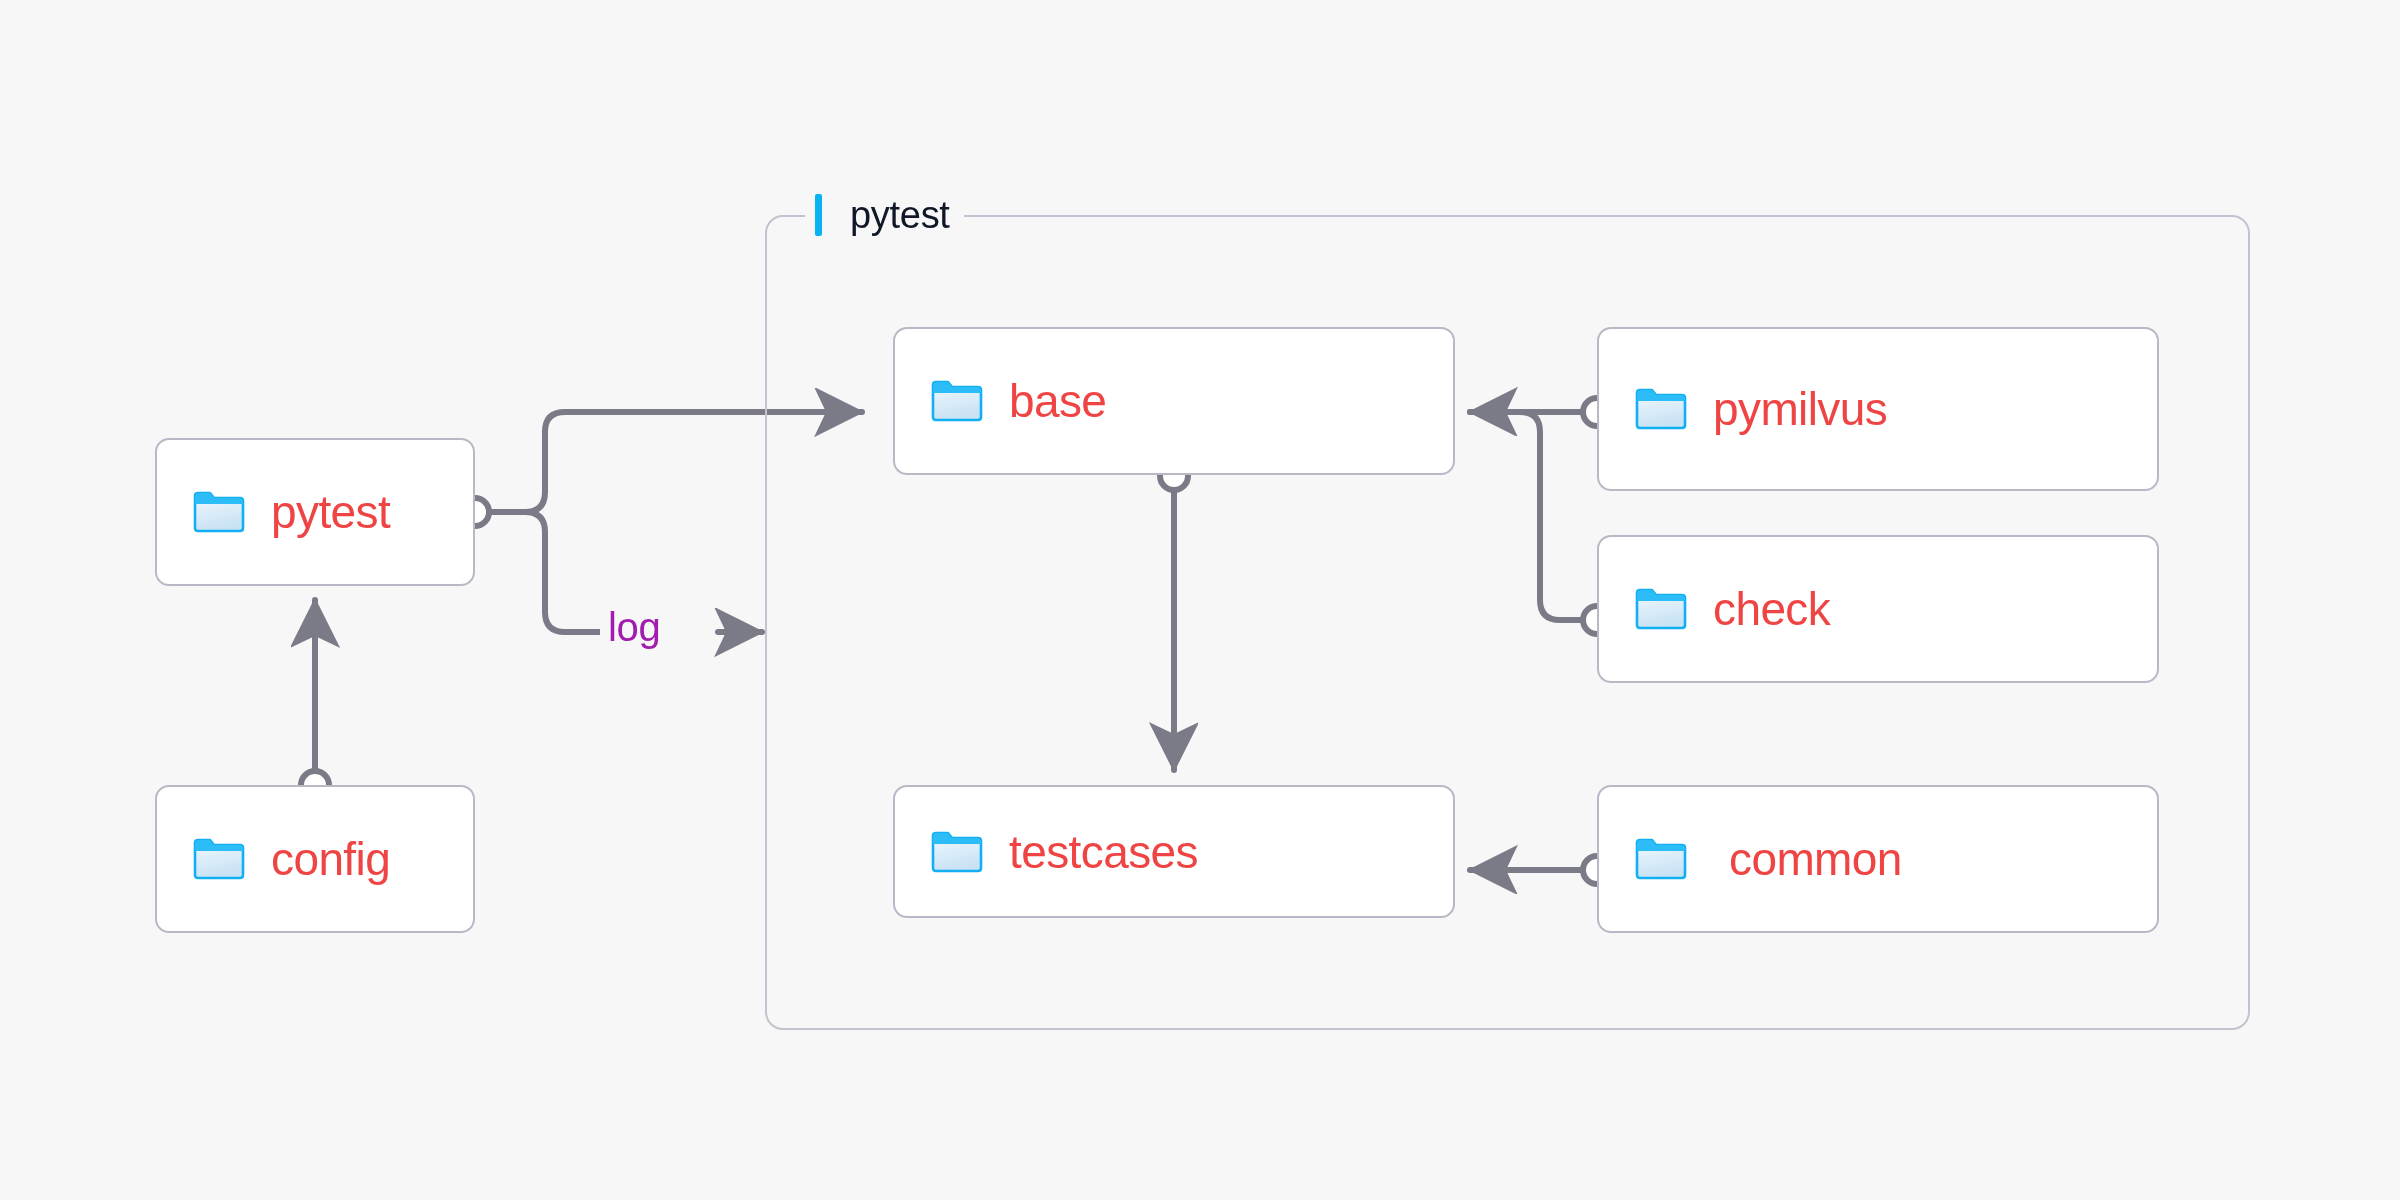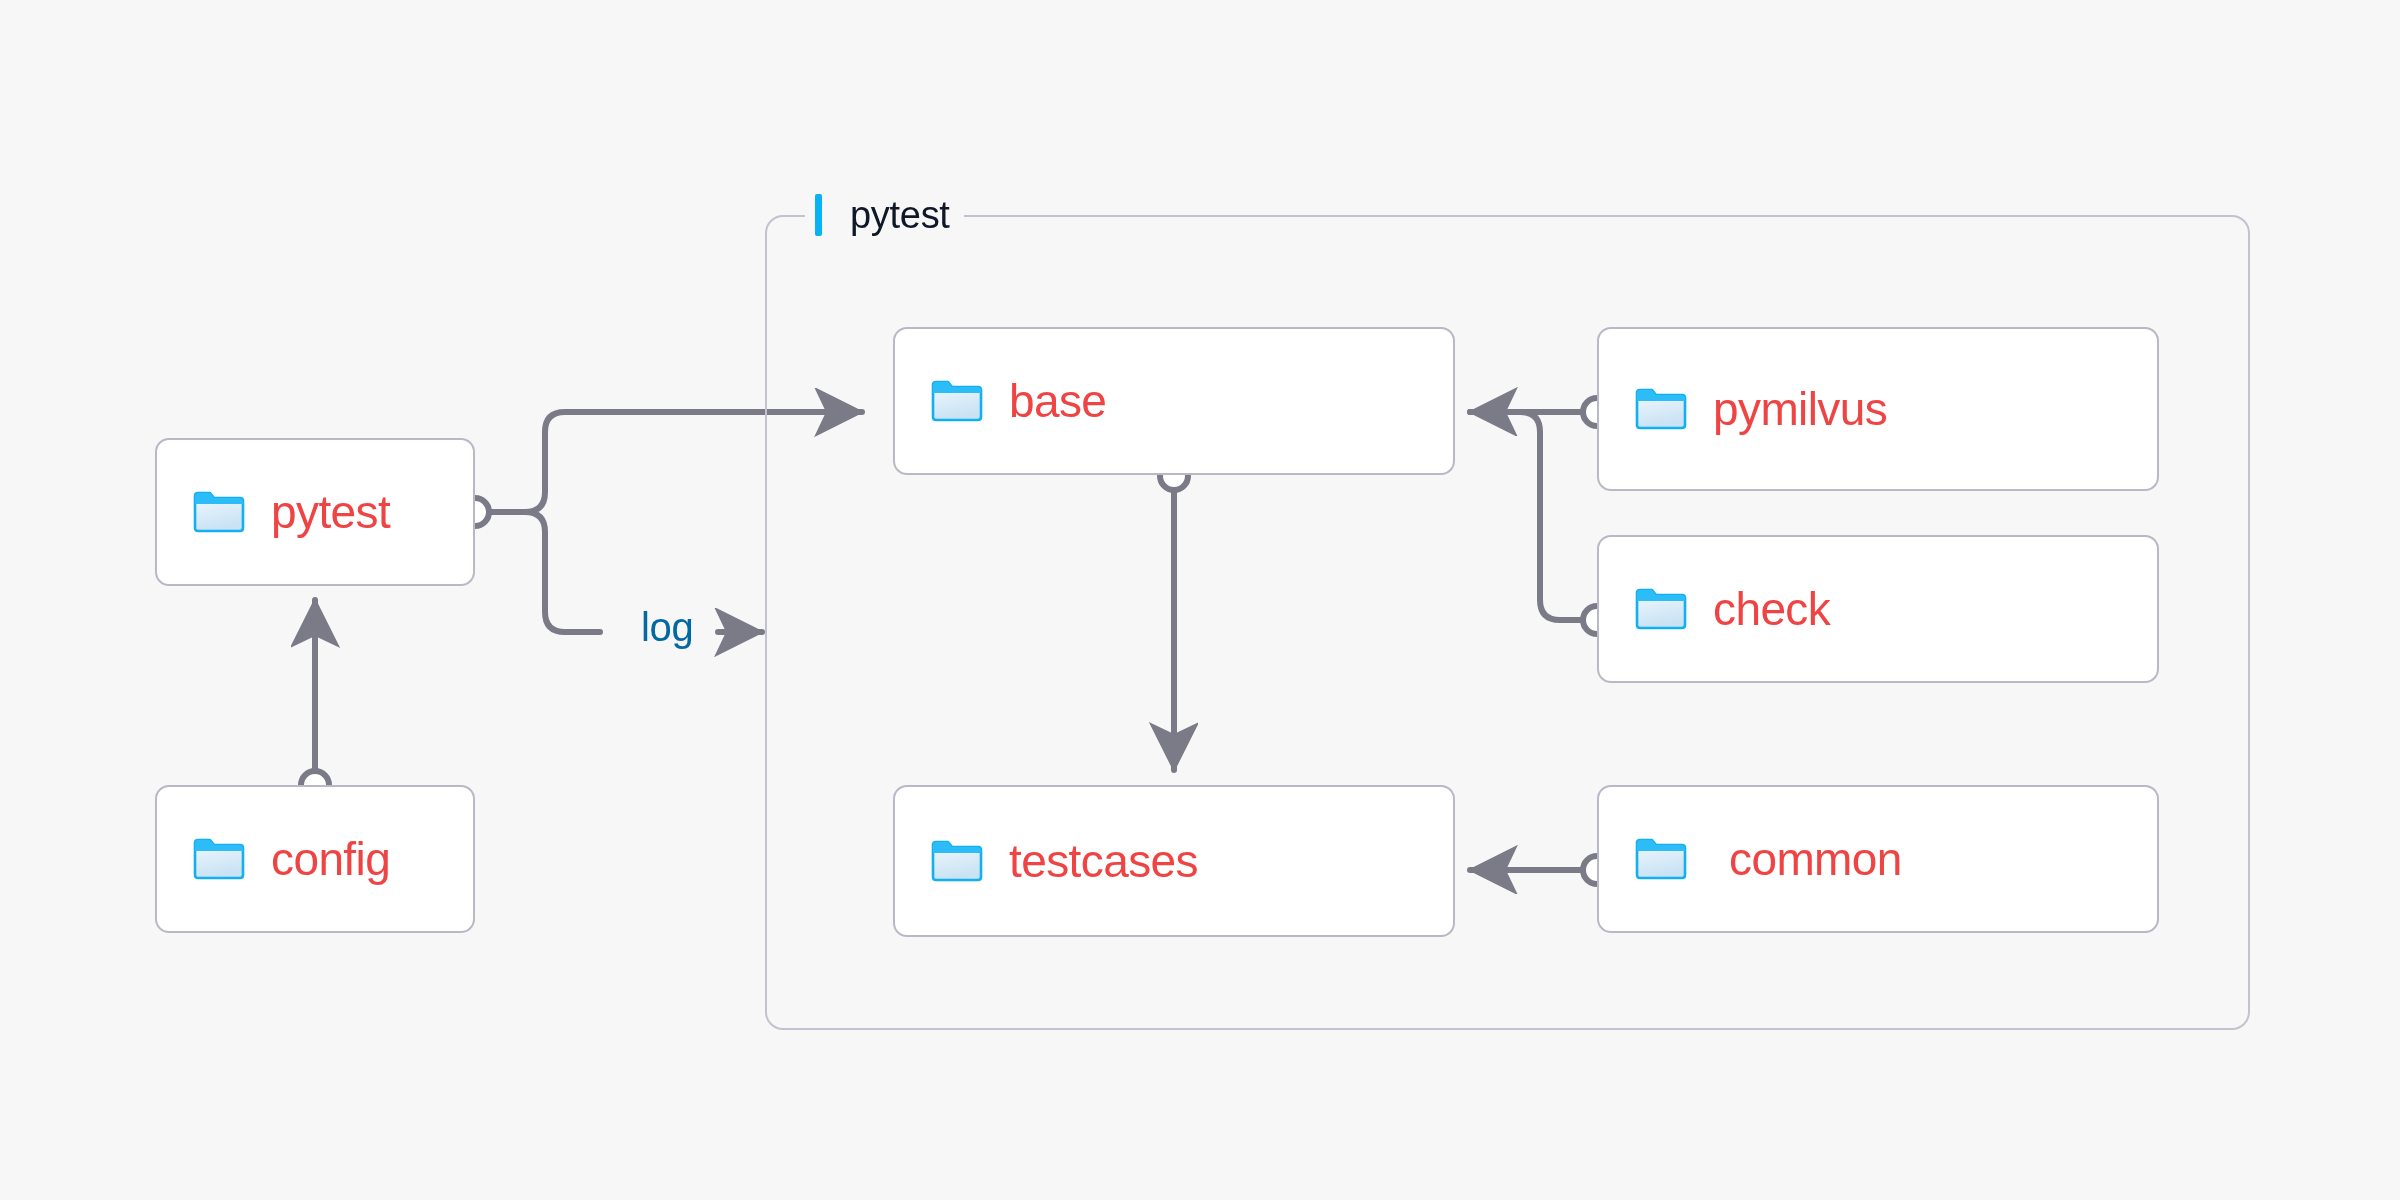--- a/index.html
+++ b/index.html
@@ -85,26 +85,25 @@
     width: 52px;
     height: 42px;
     flex: 0 0 auto;
     display: block;
   }
 
   
   .edge-label {
     position: absolute;
     font-size: 40px;
-    color: #0369a1;
+    color: #a21caf;
     letter-spacing: -0.3px;
     white-space: nowrap;
     background: #f7f7f8;
     padding: 0 8px;
-    margin-left: 33px;
   }
 </style>
 </head>
 <body>
 
 <div id="stage">
 
   <svg id="wires" viewBox="0 0 2400 1200">
     <defs>
       <marker id="arrowL" markerWidth="10" markerHeight="10" refX="8.6" refY="4" orient="auto" markerUnits="strokeWidth">
@@ -179,21 +178,21 @@
   </div>
 
   <div class="node" style="left:893px; top:327px; width:562px; height:148px;">
     <svg class="folder-icon" viewBox="0 0 52 42">
       <path d="M2 9 L2 5 Q2 2 5 2 L17 2 L21 7 L47 7 Q50 7 50 10 L50 37 Q50 40 47 40 L5 40 Q2 40 2 37 Z" fill="url(#folderGrad)" stroke="#12b0f3" stroke-width="2.6" stroke-linejoin="round"></path>
       <path d="M2 6 Q2 2 5.5 2 L17 2 L21 7 L46 7 Q50 7 50 11 L50 13 L2 13 Z" fill="#2cbcf7"></path>
     </svg>
     <span class="node-label">base</span>
   </div>
 
-  <div class="node" style="left:893px; top:785px; width:562px; height:152px;">
+  <div class="node" style="left:893px; top:785px; width:562px; height:133px;">
     <svg class="folder-icon" viewBox="0 0 52 42">
       <path d="M2 9 L2 5 Q2 2 5 2 L17 2 L21 7 L47 7 Q50 7 50 10 L50 37 Q50 40 47 40 L5 40 Q2 40 2 37 Z" fill="url(#folderGrad)" stroke="#12b0f3" stroke-width="2.6" stroke-linejoin="round"></path>
       <path d="M2 6 Q2 2 5.5 2 L17 2 L21 7 L46 7 Q50 7 50 11 L50 13 L2 13 Z" fill="#2cbcf7"></path>
     </svg>
     <span class="node-label">testcases</span>
   </div>
 
   <div class="node" style="left:1597px; top:327px; width:562px; height:164px;">
     <svg class="folder-icon" viewBox="0 0 52 42">
       <path d="M2 9 L2 5 Q2 2 5 2 L17 2 L21 7 L47 7 Q50 7 50 10 L50 37 Q50 40 47 40 L5 40 Q2 40 2 37 Z" fill="url(#folderGrad)" stroke="#12b0f3" stroke-width="2.6" stroke-linejoin="round"></path>

